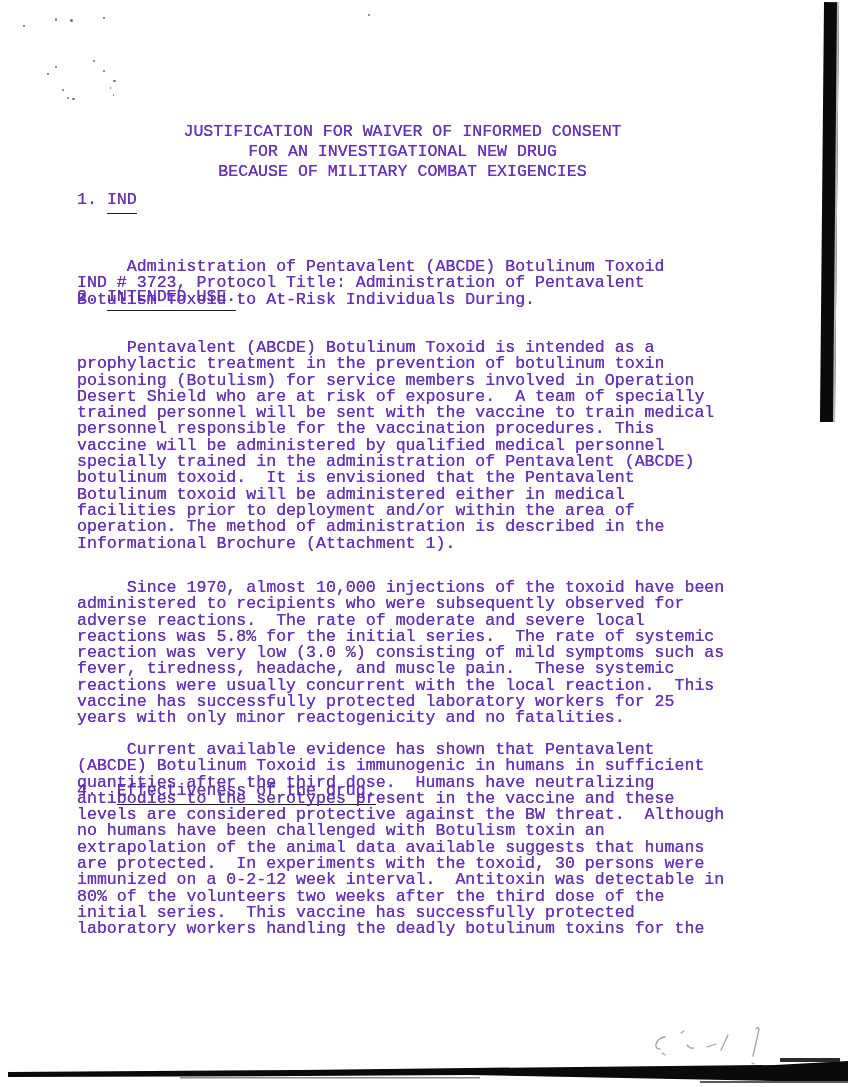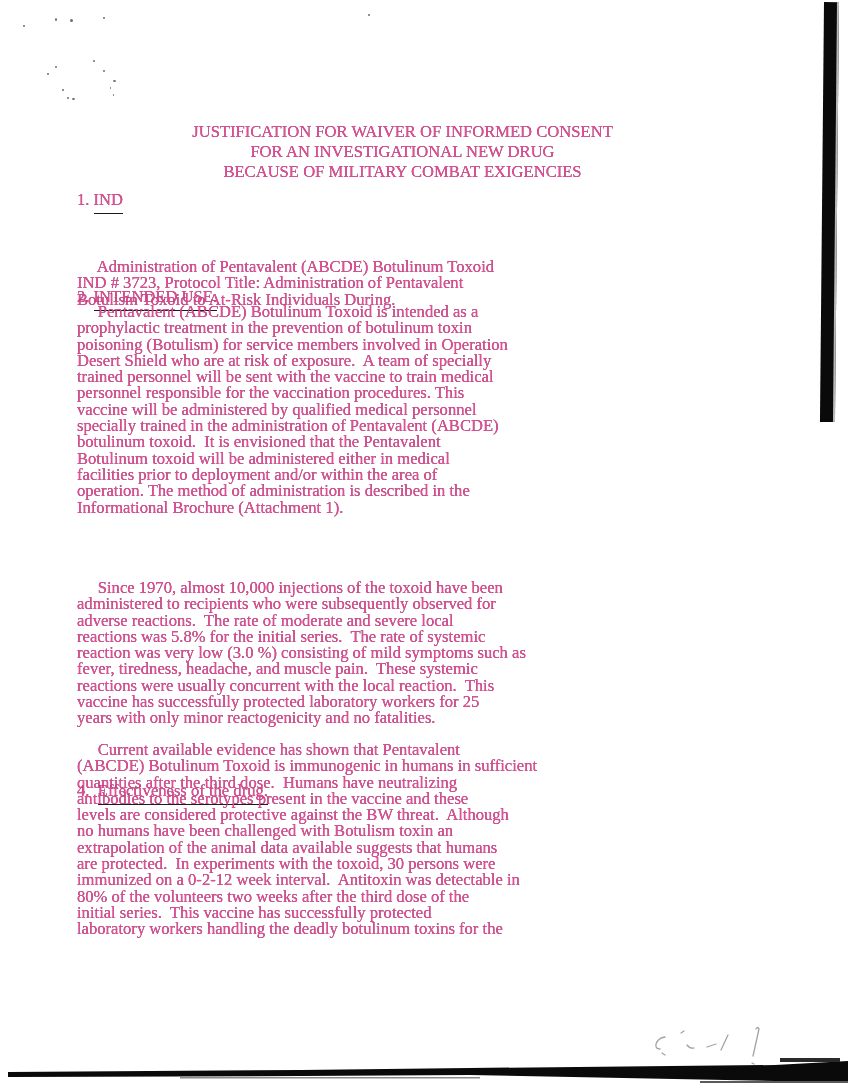--- a/index.html
+++ b/index.html
@@ -5,23 +5,23 @@
   html,body{margin:0;padding:0;background:#ffffff;}
   #page{
     position:relative;
     width:850px;
     height:1087px;
     background:#ffffff;
     overflow:hidden;
     font-family:"Liberation Mono","DejaVu Sans Mono",monospace;
   }
   .doc-text{
-    font-family:Liberation Serif, serif;
+    font-family:Liberation Mono, monospace;
     font-size:16.6px;
-    color:#ec4899;
+    color:#6d28d9;
     letter-spacing:0;
     text-shadow:0 0 .5px rgba(27,27,27,.8);
   }
   .title{
     position:absolute;
     top:122px;
     left:80px;
     width:645px;
     text-align:center;
     line-height:20px;
@@ -70,21 +70,21 @@
   <div class="doc-text title">JUSTIFICATION FOR WAIVER OF INFORMED CONSENT
 FOR AN INVESTIGATIONAL NEW DRUG
 BECAUSE OF MILITARY COMBAT EXIGENCIES</div>
 
   <div class="doc-text heading" style="top:192px;"><span>1. </span><span class="u">IND</span></div>
   <div class="doc-text para" style="top:223px;margin-top:36px;">     Administration of Pentavalent (ABCDE) Botulinum Toxoid
 IND # 3723, Protocol Title: Administration of Pentavalent
 Botulism Toxoid to At-Risk Individuals During.</div>
 
   <div class="doc-text heading" style="top:289px;"><span>2. </span><span class="u">INTENDED USE.</span></div>
-  <div class="doc-text para" style="top:304px;">     Pentavalent (ABCDE) Botulinum Toxoid is intended as a
+  <div class="doc-text para" style="top:340px;">     Pentavalent (ABCDE) Botulinum Toxoid is intended as a
 prophylactic treatment in the prevention of botulinum toxin
 poisoning (Botulism) for service members involved in Operation
 Desert Shield who are at risk of exposure.  A team of specially
 trained personnel will be sent with the vaccine to train medical
 personnel responsible for the vaccination procedures. This
 vaccine will be administered by qualified medical personnel
 specially trained in the administration of Pentavalent (ABCDE)
 botulinum toxoid.  It is envisioned that the Pentavalent
 Botulinum toxoid will be administered either in medical
 facilities prior to deployment and/or within the area of

